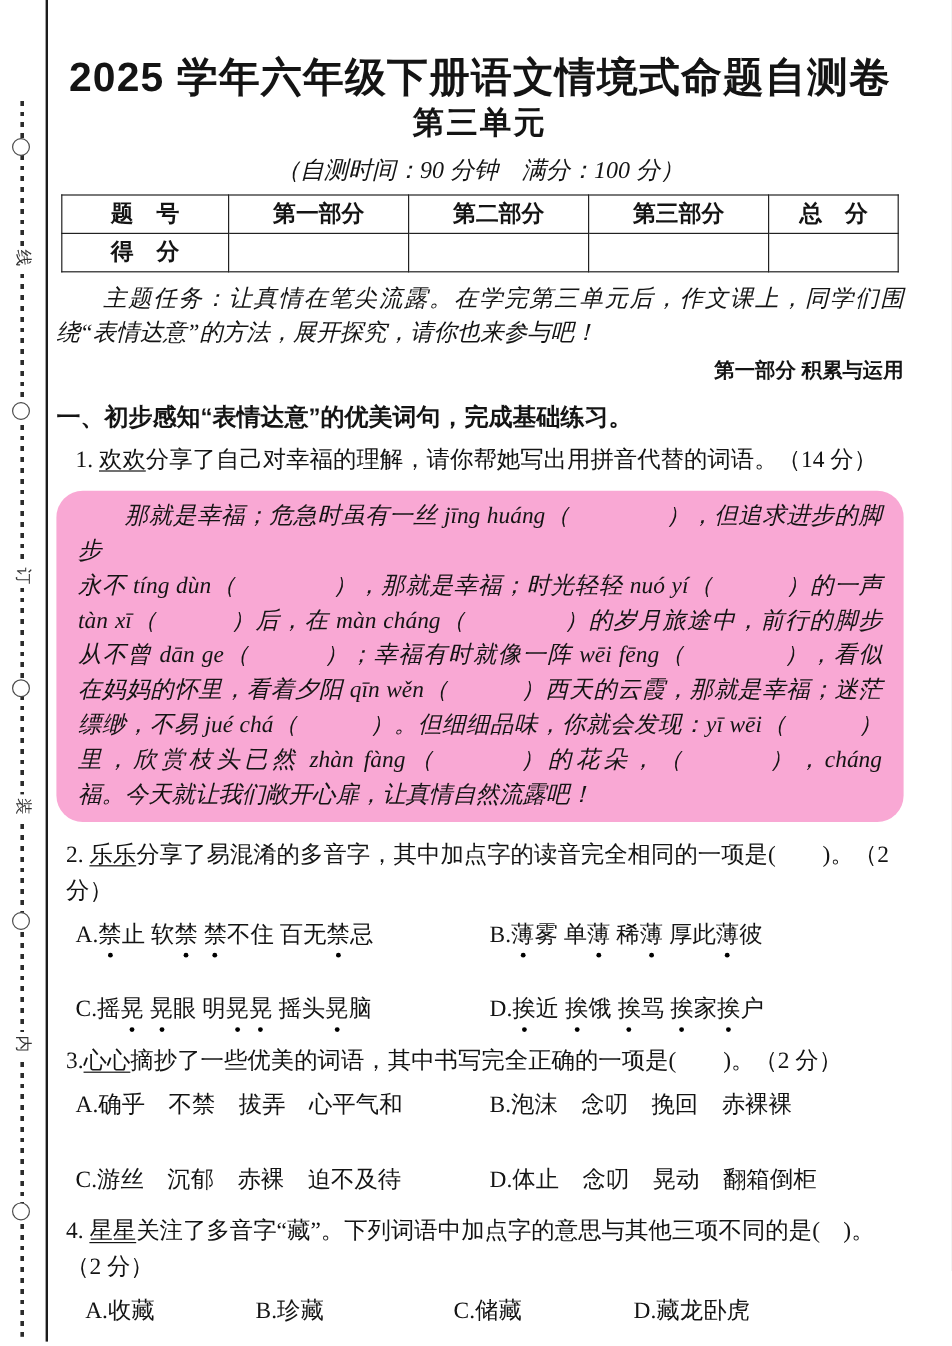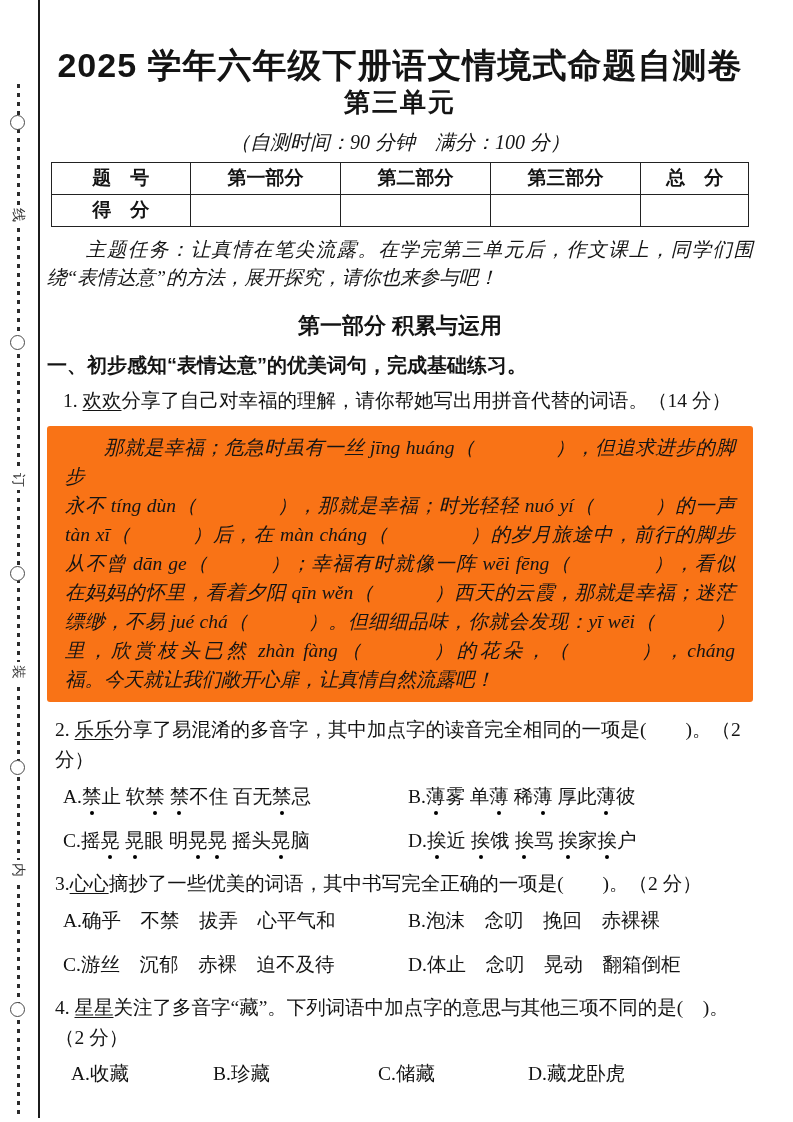--- a/index.html
+++ b/index.html
@@ -34,35 +34,35 @@
   table.score{width:99%;margin:7px auto 0;border-collapse:collapse;table-layout:fixed;}
   table.score td{
     border:1.2px solid #222;height:31px;text-align:center;font-size:19px;
     font-family:"Liberation Sans","DejaVu Sans",sans-serif;font-weight:600;padding:0;
   }
   table.score .c0{width:20%;} table.score .c1,table.score .c2,table.score .c3{width:21.5%;}
   table.score .c4{width:15.5%;}
   
   .theme{margin-top:9px;font-size:19.5px;line-height:28px;text-indent:2em;
     text-align:justify;font-style:italic;}
-  .part-heading{margin-top:21px;font-size:22px;line-height:25px;text-align:center;}
+  .part-heading{margin-top:4px;font-size:17px;line-height:25px;text-align:right;}
   .intro{margin-top:15px;font-size:20px;line-height:24px;}
   .stem{margin-top:11px;font-size:19.5px;line-height:25px;padding-left:16px;}
   
   .pbox{
-    margin-top:13px;background:#f97316;border-radius:3px;
+    margin-top:13px;background:#f9a8d4;border-radius:22px;
     padding:7px 18px 8px;font-style:italic;
   }
   .pline{font-size:19.5px;line-height:29px;text-align:justify;text-justify:inter-ideograph;}
   .pline.j{text-align-last:justify;}
   .pline.indent{text-indent:2em;}
   
   .qblock{margin-top:13px;padding-left:8px;}
   .qline{font-size:19.5px;line-height:30px;}
-  .opts2{display:grid;grid-template-columns:1fr 1fr;row-gap:14px;margin-top:7px;
+  .opts2{display:grid;grid-template-columns:1fr 1fr;row-gap:32px;margin-top:7px;
     font-size:19.5px;line-height:30px;padding-left:8px;}
   .opts2 .opt{white-space:nowrap;}
   .opts4{display:grid;grid-template-columns:142px 165px 150px auto;margin-top:6px;
     font-size:19.5px;line-height:30px;padding-left:16px;}
   
   .dot{position:relative;display:inline-block;}
   .dot::after{
     content:"";position:absolute;left:50%;bottom:-3px;width:4px;height:4px;
     margin-left:-2px;background:#000;border-radius:50%;
   }

